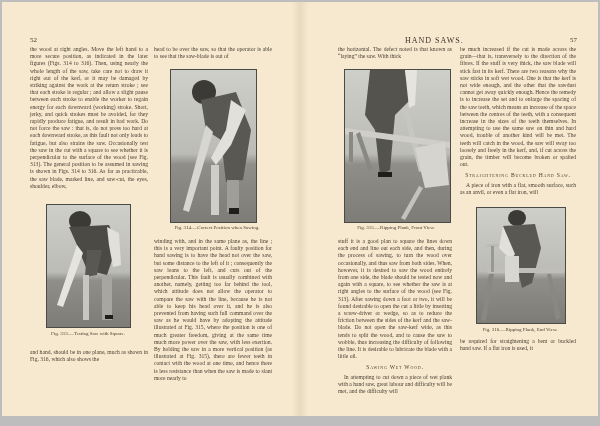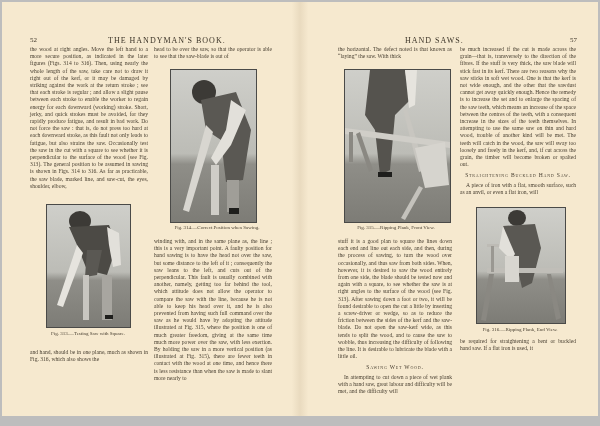--- a/index.html
+++ b/index.html
@@ -19,21 +19,20 @@
   .cap { position:absolute; font-size:5px; text-align:center; color:#4a4133; }
   svg { display:block; }
 </style>
 </head>
 <body>
 
 <div class="spread">
 
   <div class="page left">
     <div class="pnum" style="left:28px;">52</div>
-    <div class="header" style="left:106px;">THE HANDYMAN'S BOOK.</div>
 
     <div class="col" style="left:28px; top:44px; width:118px;">
       <p class="noindent">the wood at right angles.  Move the left hand to a more secure position, as indicated in the later figures (Figs. 314 to 316).  Then, using nearly the whole length of the saw, take care not to draw it right out of the kerf, or it may be damaged by striking against the work at the return stroke ; see that each stroke is regular ; and allow a slight pause between each stroke to enable the worker to regain energy for each downward (working) stroke.  Short, jerky, and quick strokes must be avoided, for they rapidly produce fatigue, and result in bad work.  Do not force the saw : that is, do not press too hard at each downward stroke, as this fault not only leads to fatigue, but also strains the saw.  Occasionally test the saw in the cut with a square to see whether it is perpendicular to the surface of the wood (see Fig. 313).  The general position to be assumed in sawing is shown in Figs. 314 to 316.  As far as practicable, the saw blade, marked line, and saw-cut, the eyes, shoulder, elbow,</p>
     </div>
 
     <div class="fig" style="left:44px; top:202px; width:83px; height:122px;">
       <svg width="83" height="122" viewBox="0 0 83 122">
         <ellipse cx="33" cy="16" rx="11" ry="10" fill="#3c3a36"></ellipse>
         <path d="M22 22 L62 20 L70 40 L60 70 L40 65 L30 40 Z" fill="#4c4a45"></path>
         <path d="M60 22 L72 28 L74 60 L66 62 L62 40 Z" fill="#e2e0da"></path>

